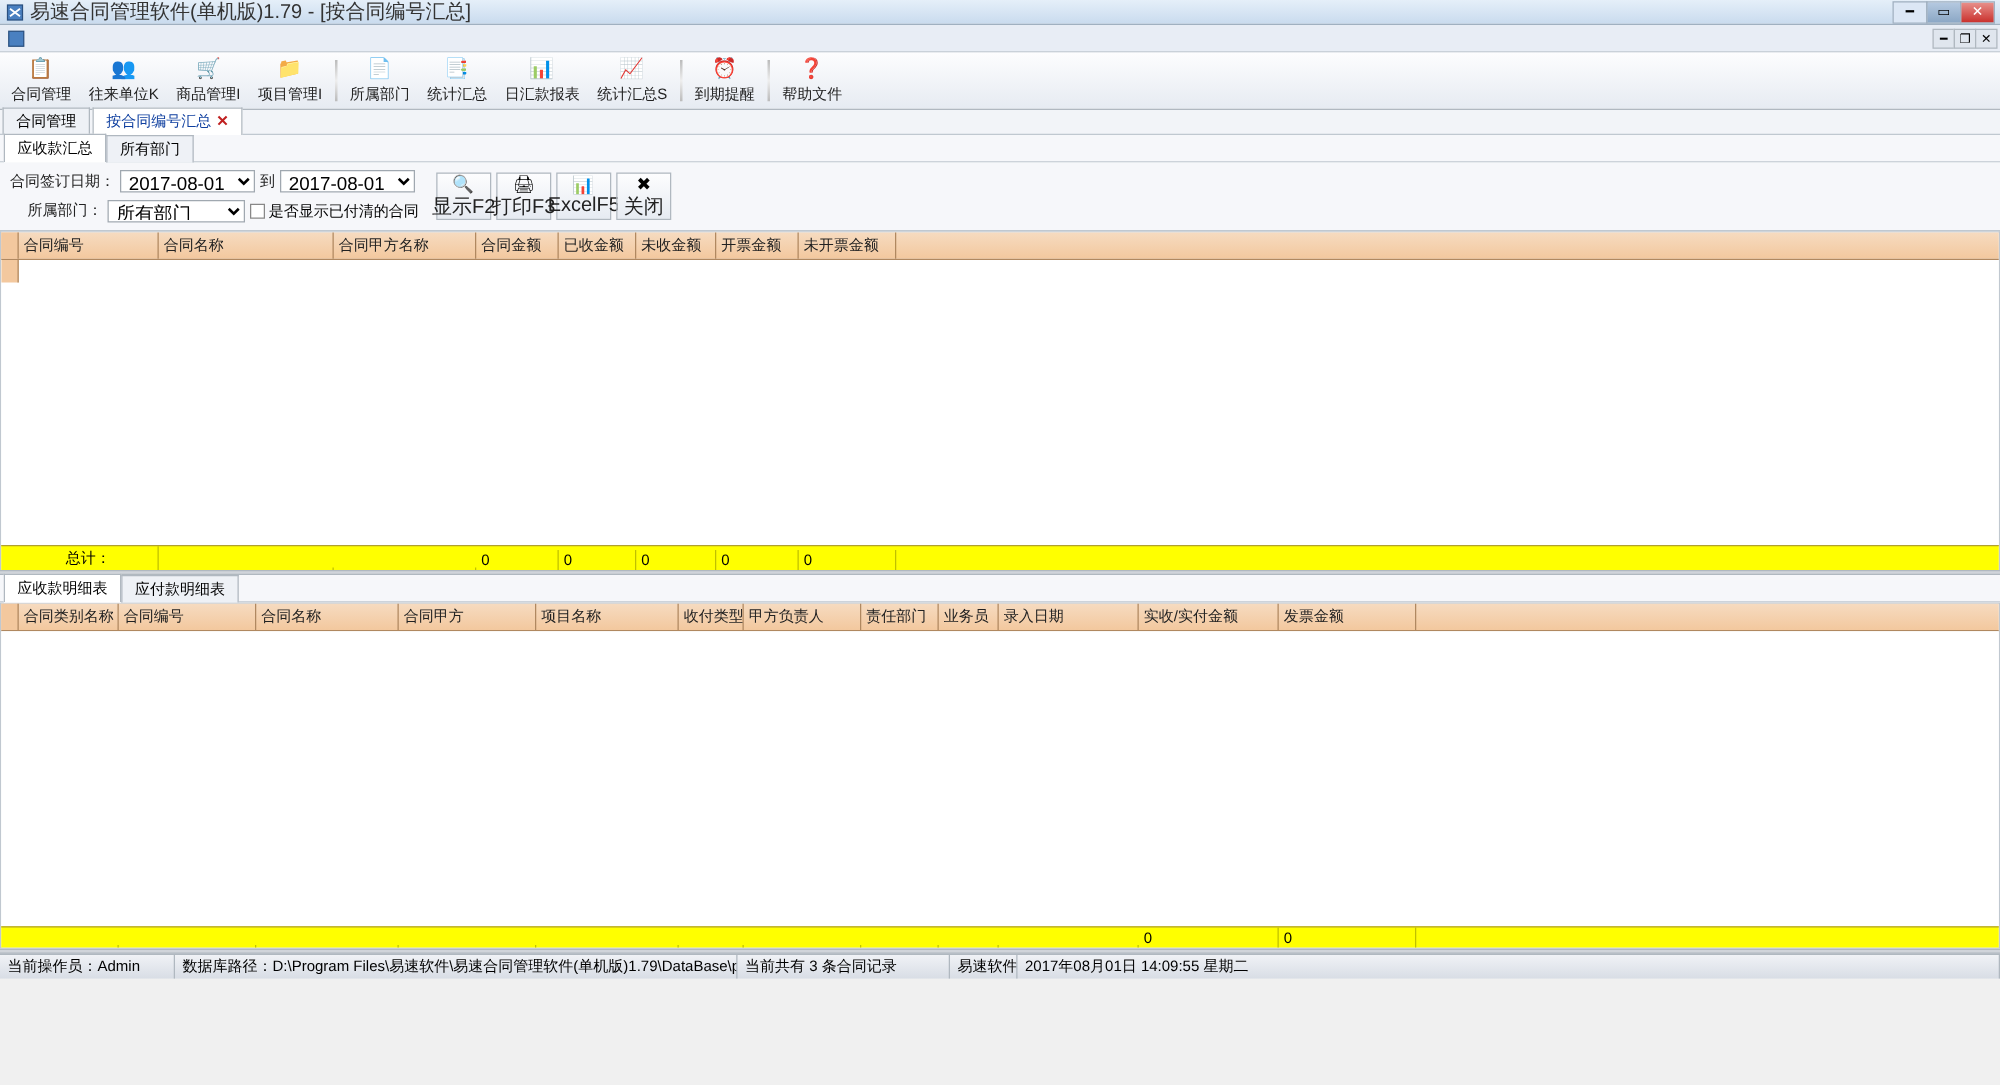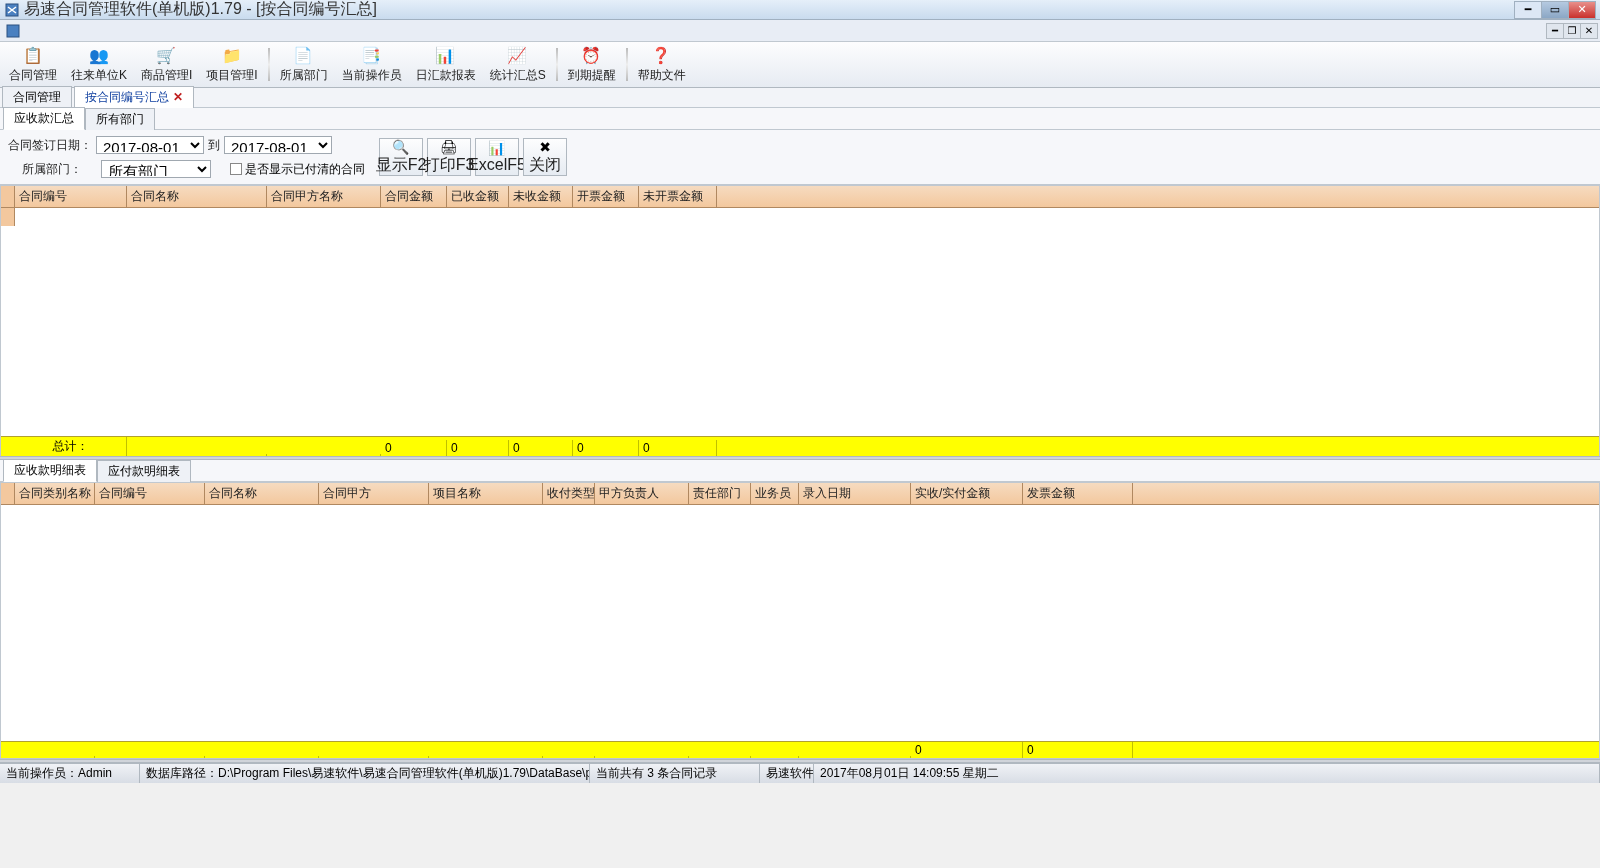--- a/index.html
+++ b/index.html
@@ -123,21 +123,21 @@
       <span class="ico">📁</span>
       <span class="lbl">项目管理I</span>
     </div>
     <div class="tb-sep"></div>
     <div class="tb-btn">
       <span class="ico">📄</span>
       <span class="lbl">所属部门</span>
     </div>
     <div class="tb-btn">
       <span class="ico">📑</span>
-      <span class="lbl">当前操作员</span>
+      <span class="lbl">统计汇总</span>
     </div>
     <div class="tb-btn">
       <span class="ico">📊</span>
       <span class="lbl">日汇款报表</span>
     </div>
     <div class="tb-btn">
       <span class="ico">📈</span>
       <span class="lbl">统计汇总S</span>
     </div>
     <div class="tb-sep"></div>
@@ -163,21 +163,21 @@
   </div>
 
 <div class="filter-area">
   <div style="display:flex; flex-direction:column; gap:6px;">
     <div style="display:flex; align-items:center; gap:4px;">
       <span class="lbl">合同签订日期：</span>
       <select class="date"><option>2017-08-01</option></select>
       <span class="lbl">到</span>
       <select class="date"><option>2017-08-01</option></select>
     </div>
-    <div style="display:flex; align-items:center; gap:19px;">
+    <div style="display:flex; gap:4px;">
       <span class="lbl" style="width:74px; text-align:right">所属部门：</span>
       <select class="dept"><option>所有部门</option></select>
       <label class="checkbox-wrap">
         <span class="chk"></span>
         <span>是否显示已付清的合同</span>
       </label>
     </div>
   </div>
   <div class="action-btns" id="action-btns">
       <div class="act-btn">

